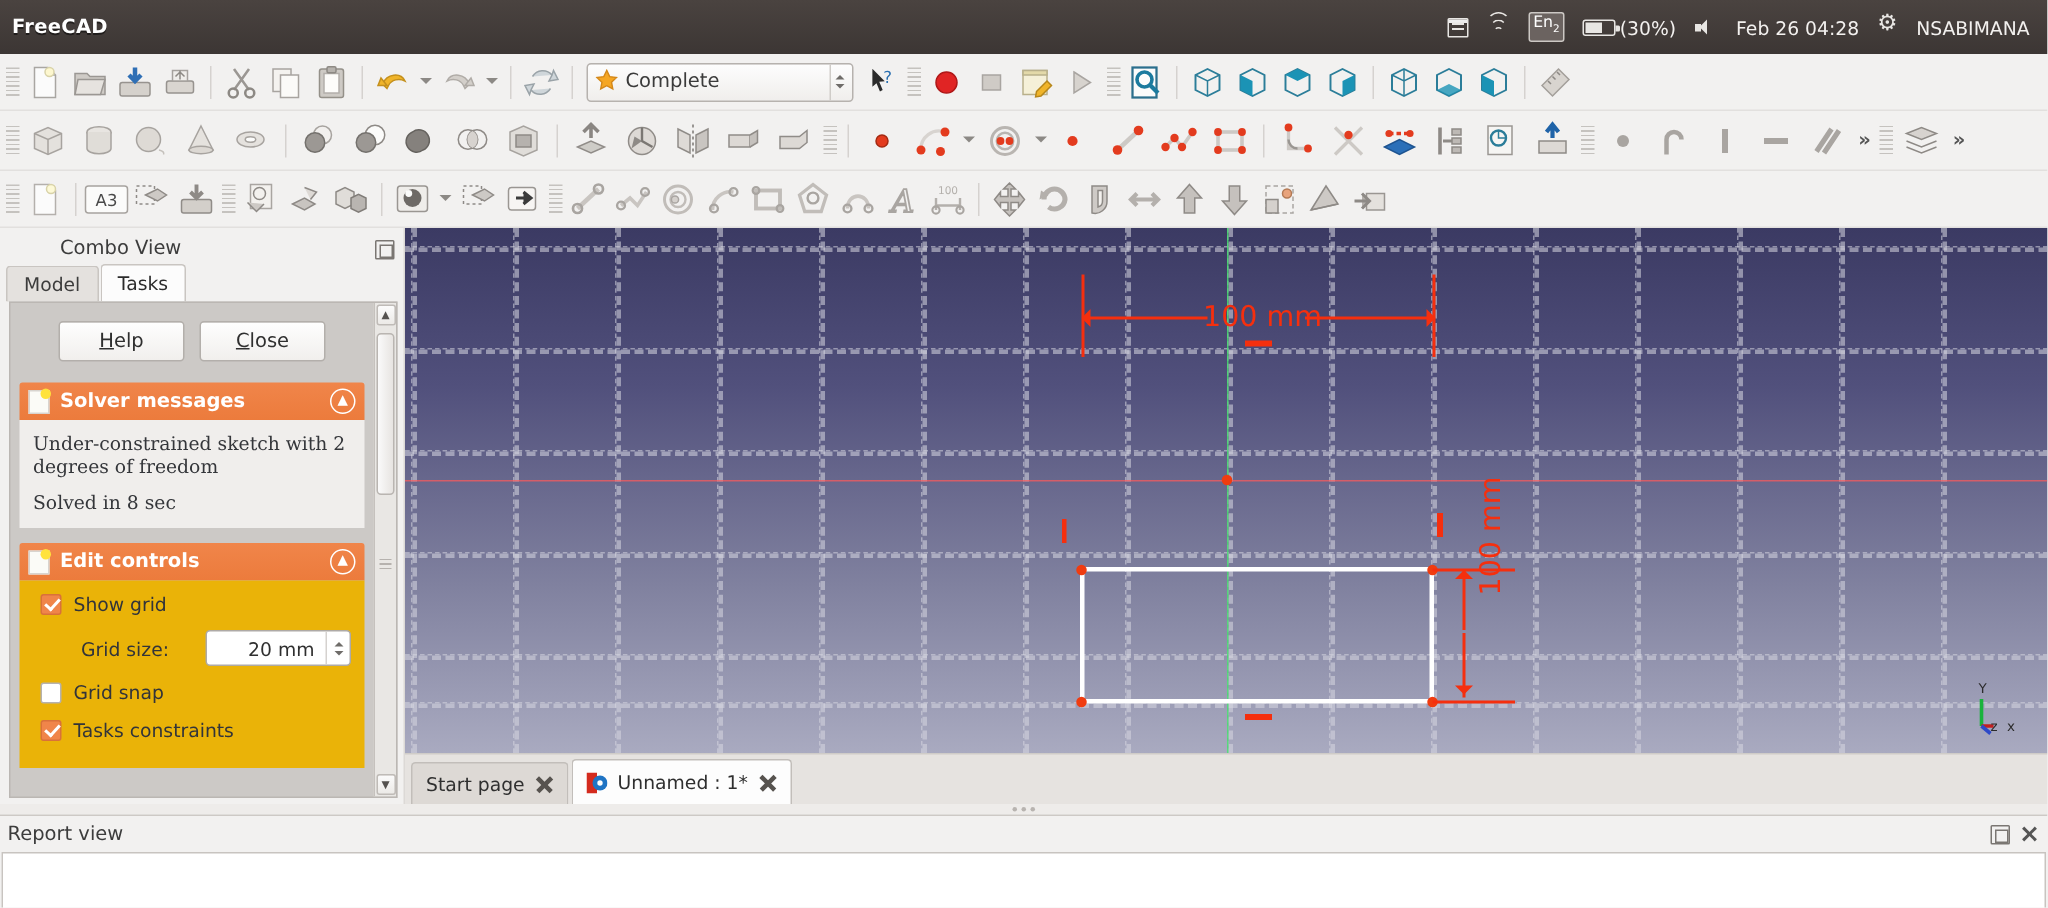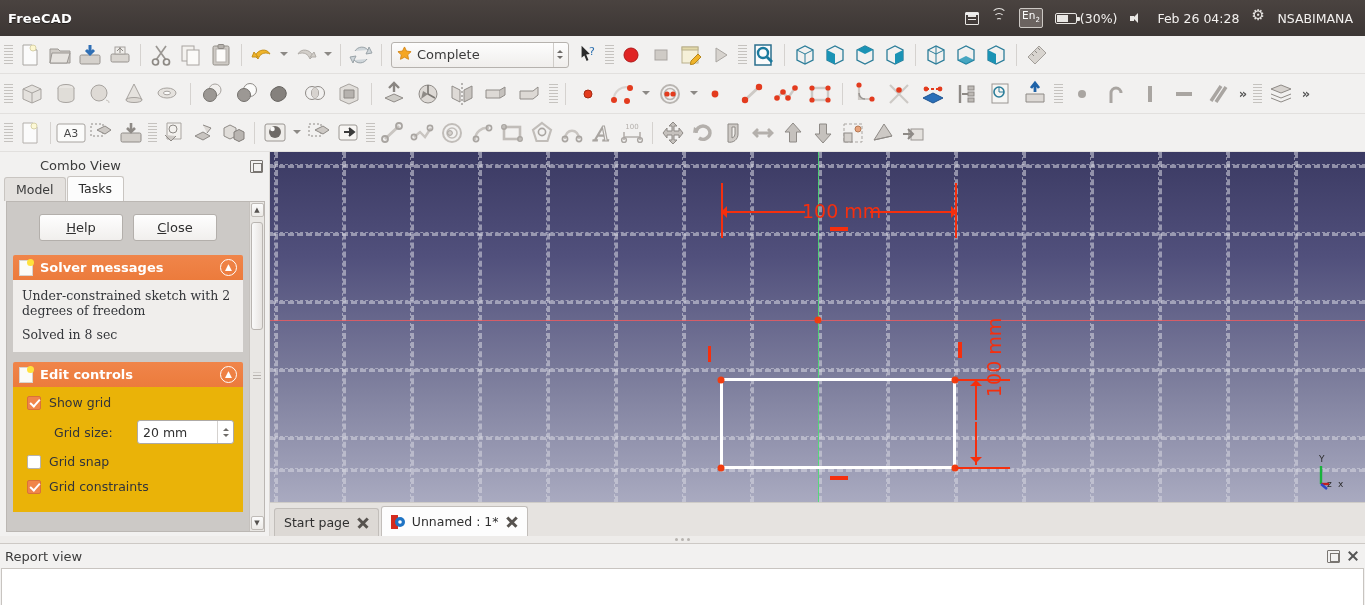--- a/index.html
+++ b/index.html
@@ -293,22 +293,22 @@
     border: solid #ffffff; border-width: 0 2px 2px 0;
     transform: rotate(42deg);
   }
   .ctrl-label-w { width: 83px; flex: 0 0 auto; margin-left: 27px; }
   .spinbox {
     width: 103px; height: 24px;
     background: #ffffff;
     border: 1px solid #aeaaa6;
     border-radius: 3px;
     display: flex; align-items: center;
-    padding-left: 5px;
-    font-size: 12.5px; color:#2f2f2f;
+    padding-left: 20px;
+    font-size: 12.5px; color:#2f2f2f;text-align:center;
   }
   .spinbox .val { flex:1; }
   .spin-arrows {
     width: 16px; height: 100%;
     border-left: 1px solid #d5d2cf;
     display:flex; flex-direction:column;
     align-items:center; justify-content:center; gap:3px;
   }
   .spin-arrows .up{ border:3.5px solid transparent; border-bottom-color:#6f6c69;}
   .spin-arrows .dn{ border:3.5px solid transparent; border-top-color:#6f6c69;}
@@ -1188,21 +1188,21 @@
                       <i class="dn"></i>
                     </span>
                 </span>
               </div>
               <div class="ctrl-row">
                 <span class="cbox"></span>
                 <span>Grid snap</span>
               </div>
               <div class="ctrl-row">
                 <span class="cbox on"></span>
-                <span>Grid constraints</span>
+                <span>Tasks constraints</span>
               </div>
             </div>
           </div>
 
         </div>
 
         <div class="vscroll">
           <div class="vs-btn">▲</div>
           <div class="vs-track">
             <div class="vs-thumb"></div>

